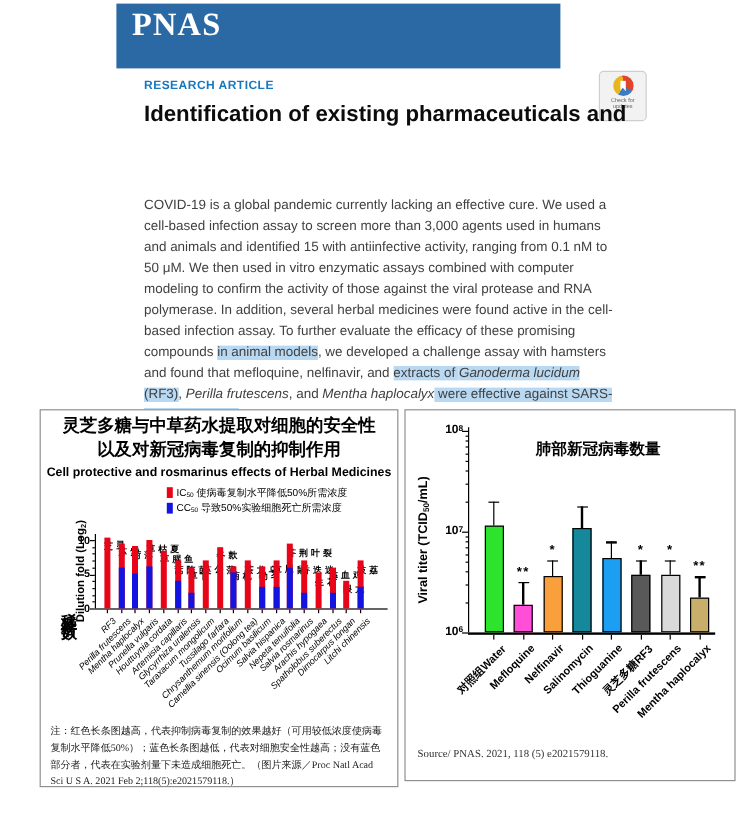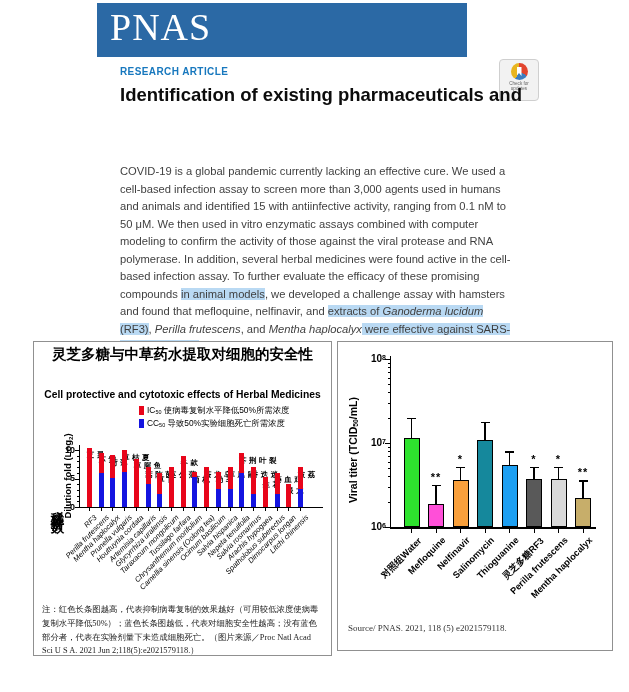--- a/index.html
+++ b/index.html
@@ -1,21 +1,21 @@
 <!DOCTYPE html>
 <html><head>
 <meta charset="utf-8">
 <style>
   html,body{margin:0;padding:0;background:#fff;}
   body{width:629px;height:692px;font-family:"Liberation Sans","DejaVu Sans",sans-serif;}
   .page{position:relative;width:629px;height:692px;background:#fff;overflow:hidden;}
 
   
   .banner{position:absolute;left:97px;top:3px;width:370px;height:54px;background:#2b69a5;color:#fff;}
-  .logo{position:absolute;left:13px;top:2px;font-family:"Liberation Serif","DejaVu Serif",serif;font-size:38px;font-weight:400;letter-spacing:1px;}
+  .logo{position:absolute;left:13px;top:2px;font-family:"Liberation Serif","DejaVu Serif",serif;font-size:27px;font-weight:700;letter-spacing:1px;}
   .tagline{position:absolute;left:133px;top:9px;font-size:9px;line-height:11.5px;color:#e9eff6;}
   .kicker{position:absolute;left:120px;top:66px;color:#1878be;font-weight:700;font-size:10px;letter-spacing:.4px;}
   .badge{position:absolute;left:499px;top:59px;width:38px;height:40px;background:#f2f2f2;border:1px solid #cfcfcf;border-radius:4px;text-align:center;cursor:pointer;}
   .badge-circle{position:relative;margin:3px auto 1px;width:17px;height:17px;border-radius:50%;background:conic-gradient(from 210deg,#e8b51f 0 40%,#e2452e 40% 75%,#3d7dbf 75% 100%);}
   .badge-book{position:absolute;left:6px;top:4px;width:5px;height:9px;background:#fff;clip-path:polygon(0 0,100% 0,100% 100%,50% 68%,0 100%);}
   .badge-text{font-size:4.6px;line-height:5.2px;color:#666;padding:0 2px;}
   .title{position:absolute;left:120px;top:84px;margin:0;font-size:18.5px;line-height:22.5px;color:#0c0c0c;font-weight:700;}
   .title span{display:block;}
   .abstract{position:absolute;left:120px;top:163px;width:397px;margin:0;font-size:11.2px;line-height:17.5px;color:#3f3f3f;}
   .hl{background:#b9d9f3;}
@@ -62,21 +62,22 @@
       <div class="badge-text">Check for updates</div>
     </div>
     <h1 class="title">
       <span>Identification of existing pharmaceuticals and</span>
     </h1>
     <p class="abstract"><span>COVID-19 is a global pandemic currently lacking an effective cure. We used a cell-based infection assay to screen more than 3,000 agents used in humans and animals and identified 15 with antiinfective activity, ranging from 0.1 nM to 50 μM. We then used in vitro enzymatic assays combined with computer modeling to confirm the activity of those against the viral protease and RNA polymerase. In addition, several herbal medicines were found active in the cell-based infection assay. To further evaluate the efficacy of these promising compounds </span><span class="hl">in animal models</span><span>, we developed a challenge assay with hamsters and found that mefloquine, nelfinavir, and </span><span class="hl">extracts of </span><span class="hl it">Ganoderma lucidum</span><span class="hl"> (RF3)</span><span>, </span><span class="it">Perilla frutescens</span><span>, and </span><span class="it">Mentha haplocalyx</span><span class="hl"> were effective against SARS-CoV-2 infection.</span></p>
   </div>
 
   <div class="panel left">
     <div class="lt1">灵芝多糖与中草药水提取对细胞的安全性</div>
-    <div class="lsub">Cell protective and cytotoxic effects of Herbal Medicines</div>
+    <div class="lt2">以及对新冠病毒复制的抑制作用</div>
+    <div class="lsub">Cell protective and rosmarinus effects of Herbal Medicines</div>
     <div class="llegend">
         <div class="lrow">
           <div class="lsw" style="background: rgb(232, 5, 26);"></div>
           <span>IC<span class="sub">50</span> 使病毒复制水平降低50%所需浓度</span>
         </div>
         <div class="lrow">
           <div class="lsw" style="background: rgb(20, 20, 224);"></div>
           <span>CC<span class="sub">50</span> 导致50%实验细胞死亡所需浓度</span>
         </div>
       </div>
@@ -259,24 +260,25 @@
         <div style="position: absolute; left: 263.96px; top: 125.1px; width: 5px; height: 39.9px; background: rgb(232, 5, 26); z-index: 1;"></div>
         <div style="position: absolute; left: 263.96px; top: 146.76px; width: 5px; height: 18.24px; background: rgb(20, 20, 224); z-index: 2;"></div>
         <div style="position: absolute; left: 265.96px; top: 166px; width: 1px; height: 3px; background: rgb(0, 0, 0);"></div>
         <div style="position: absolute; left: 266.46px; top: 122.1px; width: 0px; height: 0px;">
           <span class="vzh" style="left: -4.5px;">荔枝</span>
         </div>
         <div style="position: absolute; left: 269.46px; top: 171px; width: 0px; height: 0px;">
           <span class="xl" style="font-size: 7.5px; font-style: italic; color: rgb(0, 0, 0);">Litchi chinensis</span>
         </div>
       </div>
-    <div class="note">注：红色长条图越高，代表抑制病毒复制的效果越好（可用较低浓度使病毒复制水平降低50%）；蓝色长条图越低，代表对细胞安全性越高；没有蓝色部分者，代表在实验剂量下未造成细胞死亡。（图片来源／Proc Natl Acad Sci U S A. 2021 Jun 2;118(5):e2021579118.）</div>
+    <div class="note">注：红色长条图越高，代表抑制病毒复制的效果越好（可用较低浓度使病毒复制水平降低50%）；蓝色长条图越低，代表对细胞安全性越高；没有蓝色部分者，代表在实验剂量下未造成细胞死亡。（图片来源／Proc Natl Acad Sci U S A. 2021 Feb 2;118(5):e2021579118.）</div>
   </div>
 
   <div class="panel right">
+    <div class="rt2">肺部新冠病毒数量</div>
     <div class="rot-anchor" style="left:15px;top:108px">
       <span class="rot-mid" id="ryl" style="font-size:10.5px">Viral titer (TCID<span class="sub">50</span>/mL)</span>
     </div>
     <div class="plot" id="right-plot">
         <div style="position: absolute; left: 52px; top: 14px; width: 1.4px; height: 171px; background: rgb(0, 0, 0);"></div>
         <div style="position: absolute; left: 52px; top: 185px; width: 206px; height: 1.6px; background: rgb(0, 0, 0);"></div>
         <div style="position: absolute; left: 47px; top: 185px; width: 5px; height: 1.3px; background: rgb(0, 0, 0);"></div>
         <div style="position: absolute; left: 26px; top: 179px; width: 22px; text-align: right; font-size: 10px; font-weight: 700;">10<span class="sup">6</span></div>
         <div style="position: absolute; left: 47px; top: 101px; width: 5px; height: 1.3px; background: rgb(0, 0, 0);"></div>
         <div style="position: absolute; left: 26px; top: 95px; width: 22px; text-align: right; font-size: 10px; font-weight: 700;">10<span class="sup">7</span></div>

